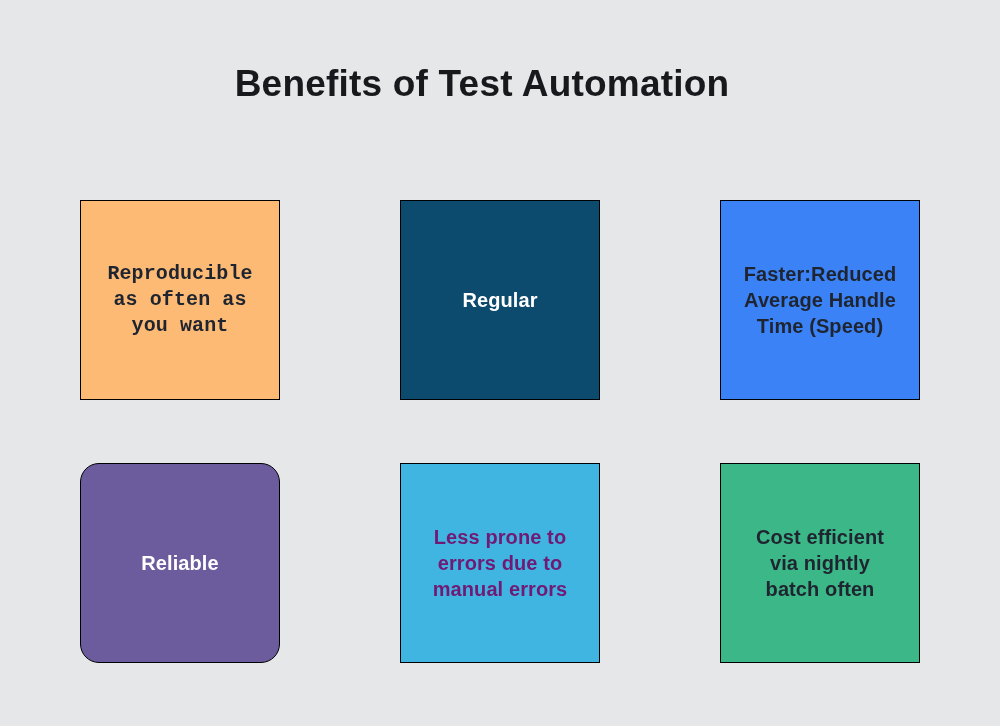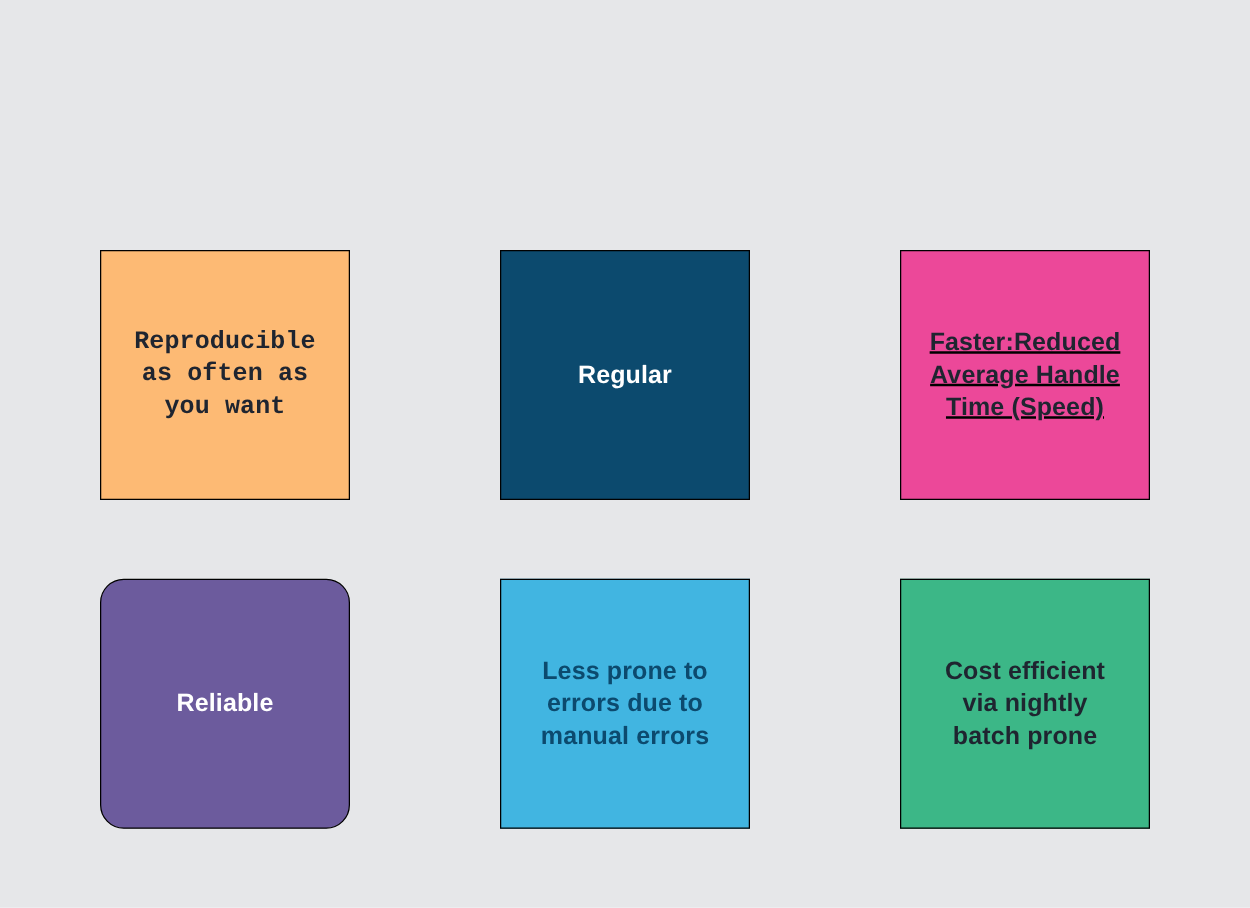--- a/index.html
+++ b/index.html
@@ -47,46 +47,47 @@
   .pos-r1c3 { left: 720px; top: 200px; }
   .pos-r2c1 { left: 80px;  top: 463px; }
   .pos-r2c2 { left: 400px; top: 463px; }
   .pos-r2c3 { left: 720px; top: 463px; }
 </style>
 </head>
 <body>
 
 <div class="canvas" style="background-color: rgb(230, 231, 233);">
 
+  <div class="page-title" style="color: rgb(23, 25, 29);">Benefits of Test Automation</div>
 
   <div class="card pos-r1c1" style="background-color: #fdba74; font-family: Liberation Mono, monospace;">
     <span class="card-label" style="color: rgb(31, 37, 48);">Reproducible
 as often as
 you want</span>
   </div>
 
   <div class="card pos-r1c2" style="background-color: #0c4a6e;">
     <span class="card-label" style="color: rgb(255, 255, 255);">Regular</span>
   </div>
 
-  <div class="card pos-r1c3" style="background-color: #ec4899; text-decoration: underline;">
+  <div class="card pos-r1c3" style="background-color: #3b82f6;">
     <span class="card-label" style="color: rgb(31, 37, 48);">Faster:Reduced
 Average Handle
 Time (Speed)</span>
   </div>
 
   <div class="card pos-r2c1" style="background-color: rgb(108, 91, 157); border-radius: 19px;">
     <span class="card-label" style="color: rgb(255, 255, 255);">Reliable</span>
   </div>
 
   <div class="card pos-r2c2" style="background-color: rgb(65, 181, 225);">
-    <span class="card-label" style="color: #0c4a6e;">Less prone to
+    <span class="card-label" style="color: #701a75;">Less prone to
 errors due to
 manual errors</span>
   </div>
 
   <div class="card pos-r2c3" style="background-color: rgb(60, 183, 135);">
     <span class="card-label" style="color: rgb(31, 37, 48);">Cost efficient
 via nightly
-batch prone</span>
+batch often</span>
   </div>
 
 </div>
 
 </body></html>

